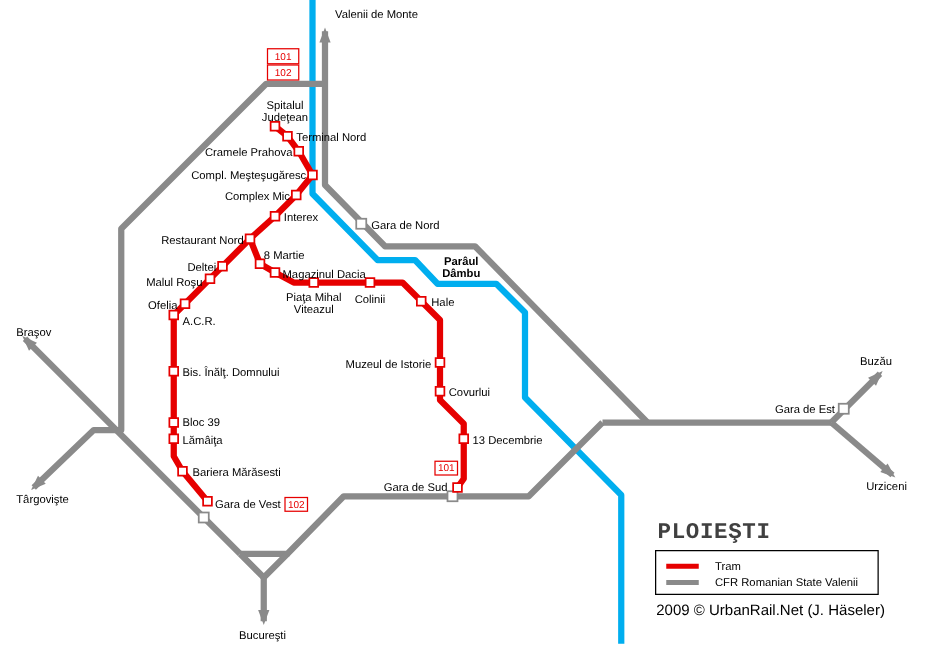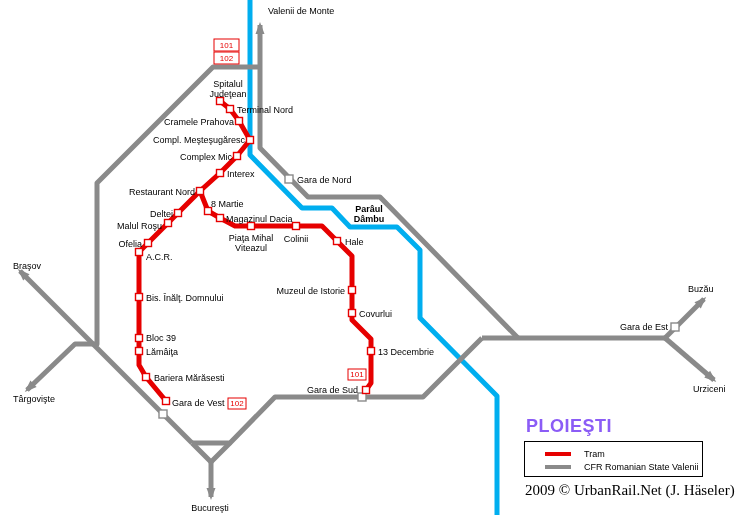--- a/index.html
+++ b/index.html
@@ -4,27 +4,27 @@
 <style>
   html,body{margin:0;padding:0;background:#fff;}
   #stage{position:relative;width:741px;height:519px;background:#fff;overflow:hidden;
          font-family:"Liberation Sans",sans-serif;}
   #map-svg{position:absolute;left:0;top:0;}
   text{font-family:"Liberation Sans",sans-serif;}
   .lbl{font-size:9px;fill:#000;}
   .river-lbl{font-size:9px;font-weight:bold;}
   .badge-txt{font-size:8px;}
   .legend{position:absolute;left:524px;top:416px;width:212px;}
-  .legend-title{font-size:18px;font-weight:bold;letter-spacing:.5px;color:#8b5cf6;margin:0 0 4px 2px;}
+  .legend-title{font-size:18px;font-weight:bold;letter-spacing:.5px;color:#404040;margin:0 0 4px 2px;font-family:Liberation Mono, monospace;}
   .legend-box{width:179px;height:36px;border:1px solid #000;box-sizing:border-box;
-              background:#fff;padding:5px 0 0 20px;}
+              background:#fff;padding:5px 0 0 8px;}
   .legend-row{display:flex;align-items:center;height:13px;}
   .legend-row span.txt{font-size:9px;color:#000;}
   .swatch{display:inline-block;width:26px;height:4px;margin-right:13px;}
-  .credit{font-size:15px;color:#000;margin:5px 0 0 1px;font-family:Liberation Serif, serif;}
+  .credit{font-size:12px;color:#000;margin:5px 0 0 1px;}
 </style>
 </head>
 <body>
 
 <div id="stage">
   <svg id="map-svg" width="741" height="519" viewBox="0 0 741 519" xmlns="http://www.w3.org/2000/svg">
       <polyline points="250,0 250,155 302,208 332,208 350,227 397,227 420,250 420,318 497,396 497,515" fill="none" stroke="#00aeef" stroke-width="5" stroke-linejoin="round"></polyline>
       <polyline points="260,25 260,148 308,197 380,197 518,338" fill="none" stroke="#8a8a8a" stroke-width="5" stroke-linejoin="round"></polyline>
       <polygon points="260,22 264.5,34 255.5,34" fill="#8a8a8a"></polygon>
       <polyline points="482,338 665,338" fill="none" stroke="#8a8a8a" stroke-width="5" stroke-linejoin="round"></polyline>

